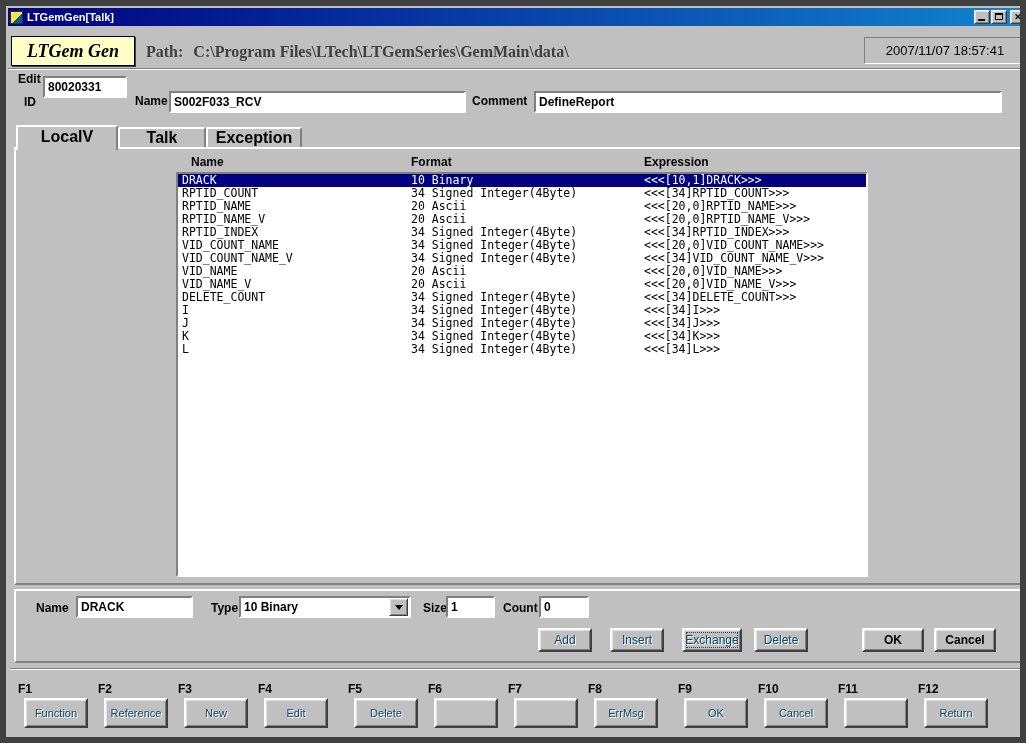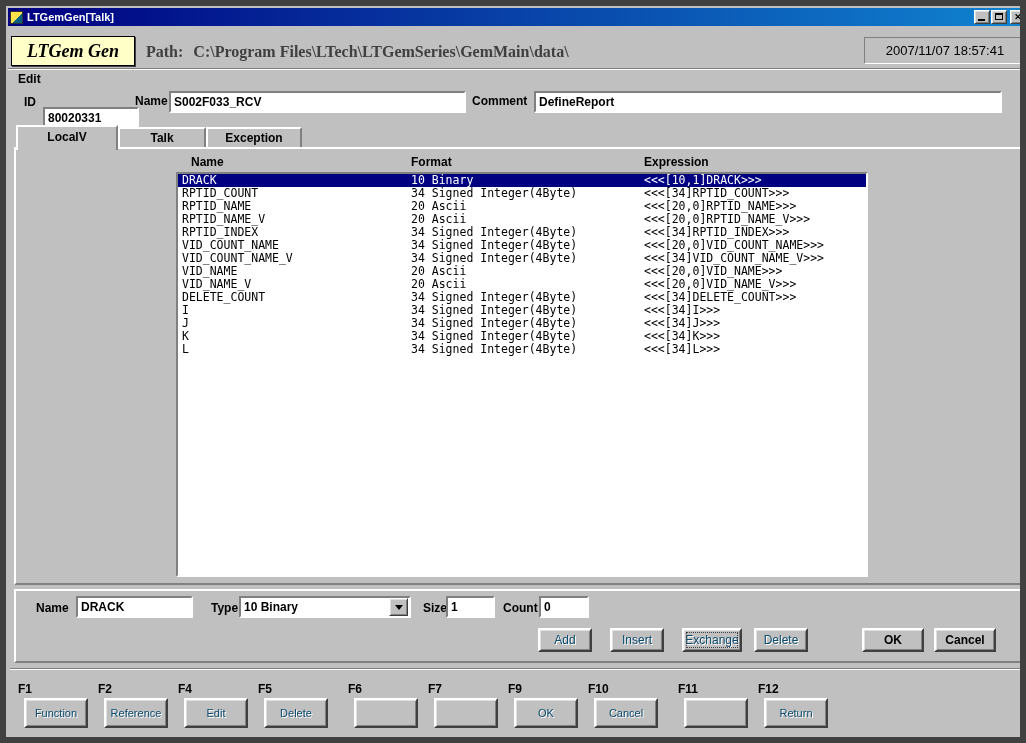--- a/index.html
+++ b/index.html
@@ -20,27 +20,27 @@
   #logo{position:absolute;left:5px;top:30px;width:124px;height:30px;background:#ffffc8;border:1px solid #000;box-shadow:1px 1px 0 #404040;display:flex;align-items:center;justify-content:center;font-family:"Liberation Serif",serif;font-style:italic;font-weight:bold;font-size:18px;color:#000;box-sizing:border-box;}
   #path{position:absolute;left:140px;top:33px;height:26px;line-height:26px;font-family:"Liberation Serif",serif;font-weight:bold;font-size:16px;color:#404040;white-space:nowrap;}
   #path .plbl{margin-right:10px;}
   #datetime{position:absolute;left:858px;top:31px;width:162px;height:27px;border:1px solid;border-color:#808080 #fff #fff #808080;font-size:13px;display:flex;align-items:center;justify-content:center;box-sizing:border-box;}
   #hdr-divider{position:absolute;left:2px;top:62px;width:1020px;height:0;border-top:1px solid #808080;border-bottom:1px solid #fff;}
 
   
   #edit-label{position:absolute;left:12px;top:66px;font-weight:bold;font-size:12px;}
   .flabel{position:absolute;font-weight:bold;font-size:12px;white-space:nowrap;}
   .finput{position:absolute;height:22px;background:#fff;border:2px solid;border-color:#808080 #fff #fff #808080;font-family:"Liberation Sans",sans-serif;font-weight:bold;font-size:12px;padding:0 3px;box-sizing:border-box;outline:none;color:#000;}
-  #id-label{left:18px;top:89px;}     #id-input{left:37px;top:101px;width:96px;}
+  #id-label{left:18px;top:89px;}     #id-input{left:37px;top:70px;width:84px;}
   #name-label{left:129px;top:88px;}  #name-input{left:163px;top:85px;width:297px;}
   #comment-label{left:466px;top:88px;} #comment-input{left:528px;top:85px;width:468px;}
 
   
   #tabbar{position:absolute;left:10px;top:119px;height:25px;display:flex;z-index:3;}
-  .tab{height:20px;margin-top:2px;background:#c0c0c0;border:2px solid;border-color:#fff #808080 #c0c0c0 #fff;border-bottom:none;display:flex;align-items:center;justify-content:center;font-size:12px;font-weight:bold;box-sizing:border-box;cursor:default;}
+  .tab{height:20px;margin-top:2px;background:#c0c0c0;border:2px solid;border-color:#fff #808080 #c0c0c0 #fff;border-bottom:none;display:flex;align-items:center;justify-content:center;font-size:16px;font-weight:bold;box-sizing:border-box;cursor:default;}
   .tab:nth-of-type(1){width:102px;}
   .tab:nth-of-type(2){width:88px;}
   .tab:nth-of-type(3){width:96px;}
   .tab.active{height:25px;margin-top:0;padding-bottom:4px;}
   #panel{position:absolute;left:8px;top:141px;width:1010px;height:438px;border:2px solid;border-color:#fff #808080 #808080 #fff;box-sizing:border-box;z-index:1;}
   .colhdr{position:absolute;font-weight:bold;font-size:12px;z-index:2;}
   #hdr-name{left:185px;top:149px;} #hdr-format{left:405px;top:149px;} #hdr-expr{left:638px;top:149px;}
 
   
   #listbox{position:absolute;left:170px;top:166px;width:692px;height:405px;background:#fff;border:2px solid;border-color:#808080 #fff #fff #808080;box-sizing:border-box;overflow:hidden;z-index:2;font-family:"DejaVu Sans Mono",monospace;font-size:11.5px;color:#000;}
@@ -244,20 +244,24 @@
       <div class="fcol">
         <div class="fkey-label">F1</div>
         <button class="btn fkey-btn disabled">Function</button>
       </div>
 
       <div class="fcol">
         <div class="fkey-label">F2</div>
         <button class="btn fkey-btn disabled">Reference</button>
       </div>
 
+      <div class="fcol">
+        <div class="fkey-label">F3</div>
+        <button class="btn fkey-btn disabled">New</button>
+      </div>
 
       <div class="fcol">
         <div class="fkey-label">F4</div>
         <button class="btn fkey-btn disabled">Edit</button>
       </div>
 
       <div class="fcol">
         <div class="fkey-label">F5</div>
         <button class="btn fkey-btn disabled">Delete</button>
       </div>
@@ -265,20 +269,24 @@
       <div class="fcol">
         <div class="fkey-label">F6</div>
         <button class="btn fkey-btn disabled"></button>
       </div>
 
       <div class="fcol">
         <div class="fkey-label">F7</div>
         <button class="btn fkey-btn disabled"></button>
       </div>
 
+      <div class="fcol">
+        <div class="fkey-label">F8</div>
+        <button class="btn fkey-btn disabled">ErrMsg</button>
+      </div>
 
       <div class="fcol">
         <div class="fkey-label">F9</div>
         <button class="btn fkey-btn disabled">OK</button>
       </div>
 
       <div class="fcol">
         <div class="fkey-label">F10</div>
         <button class="btn fkey-btn disabled">Cancel</button>
       </div>

